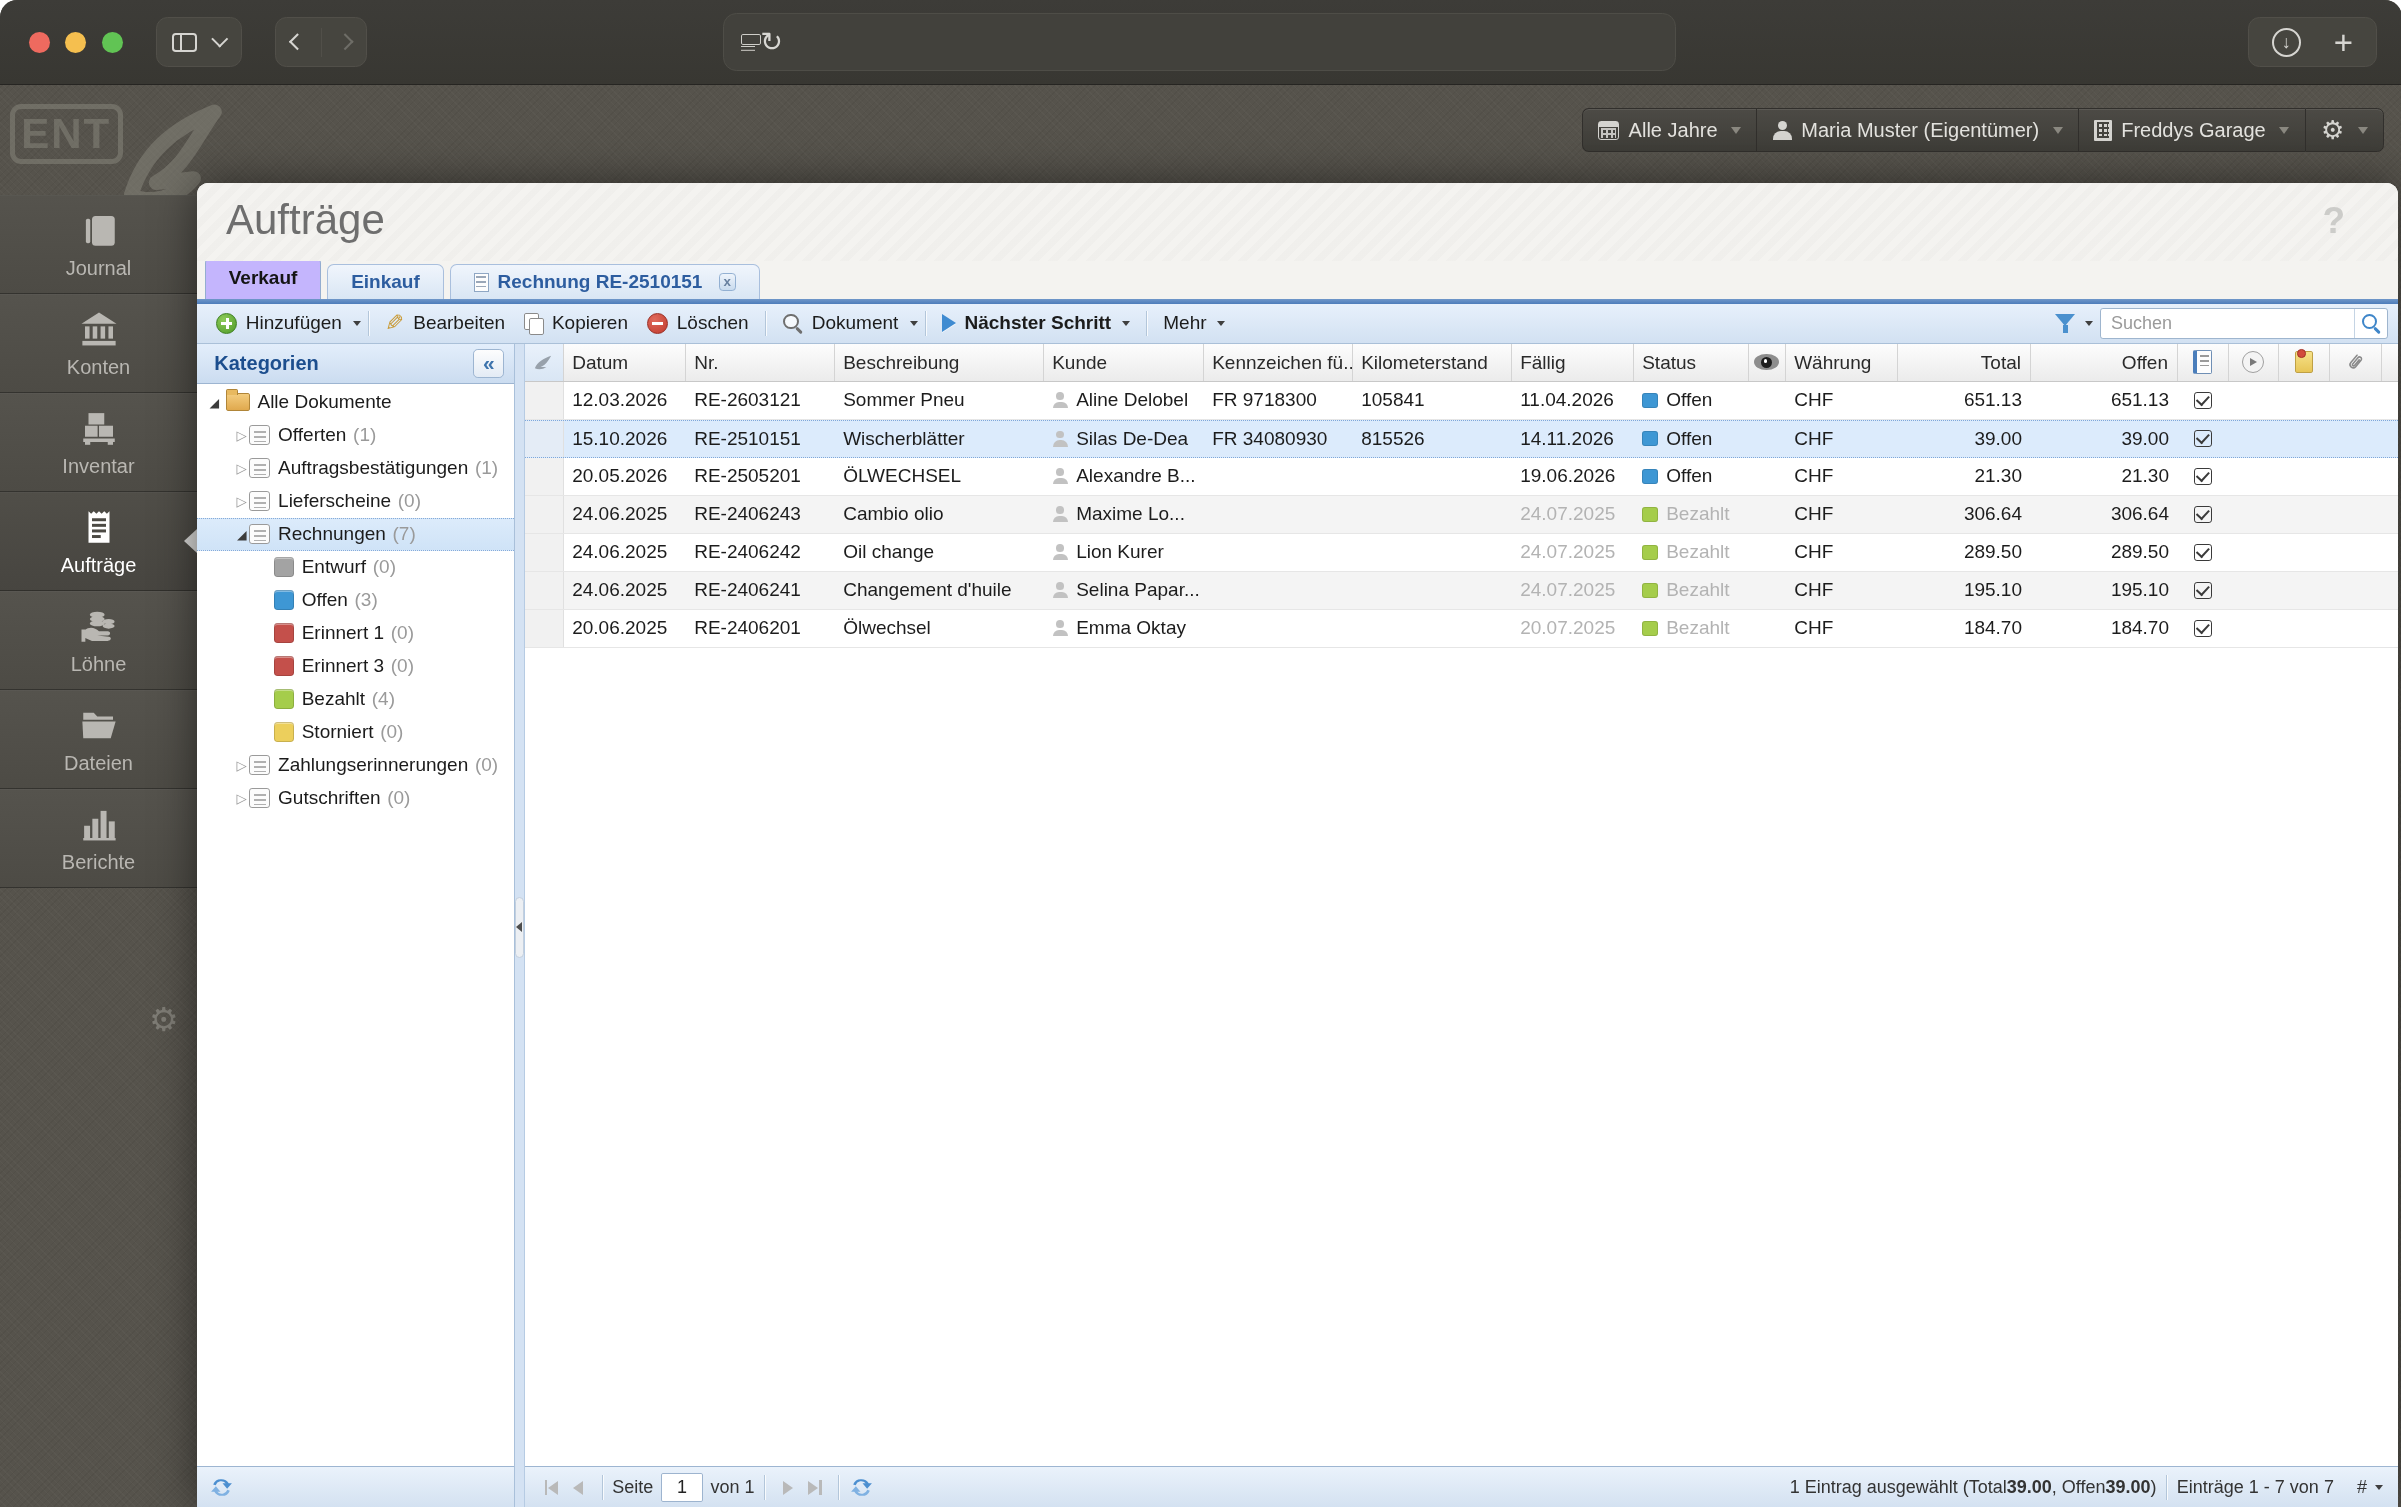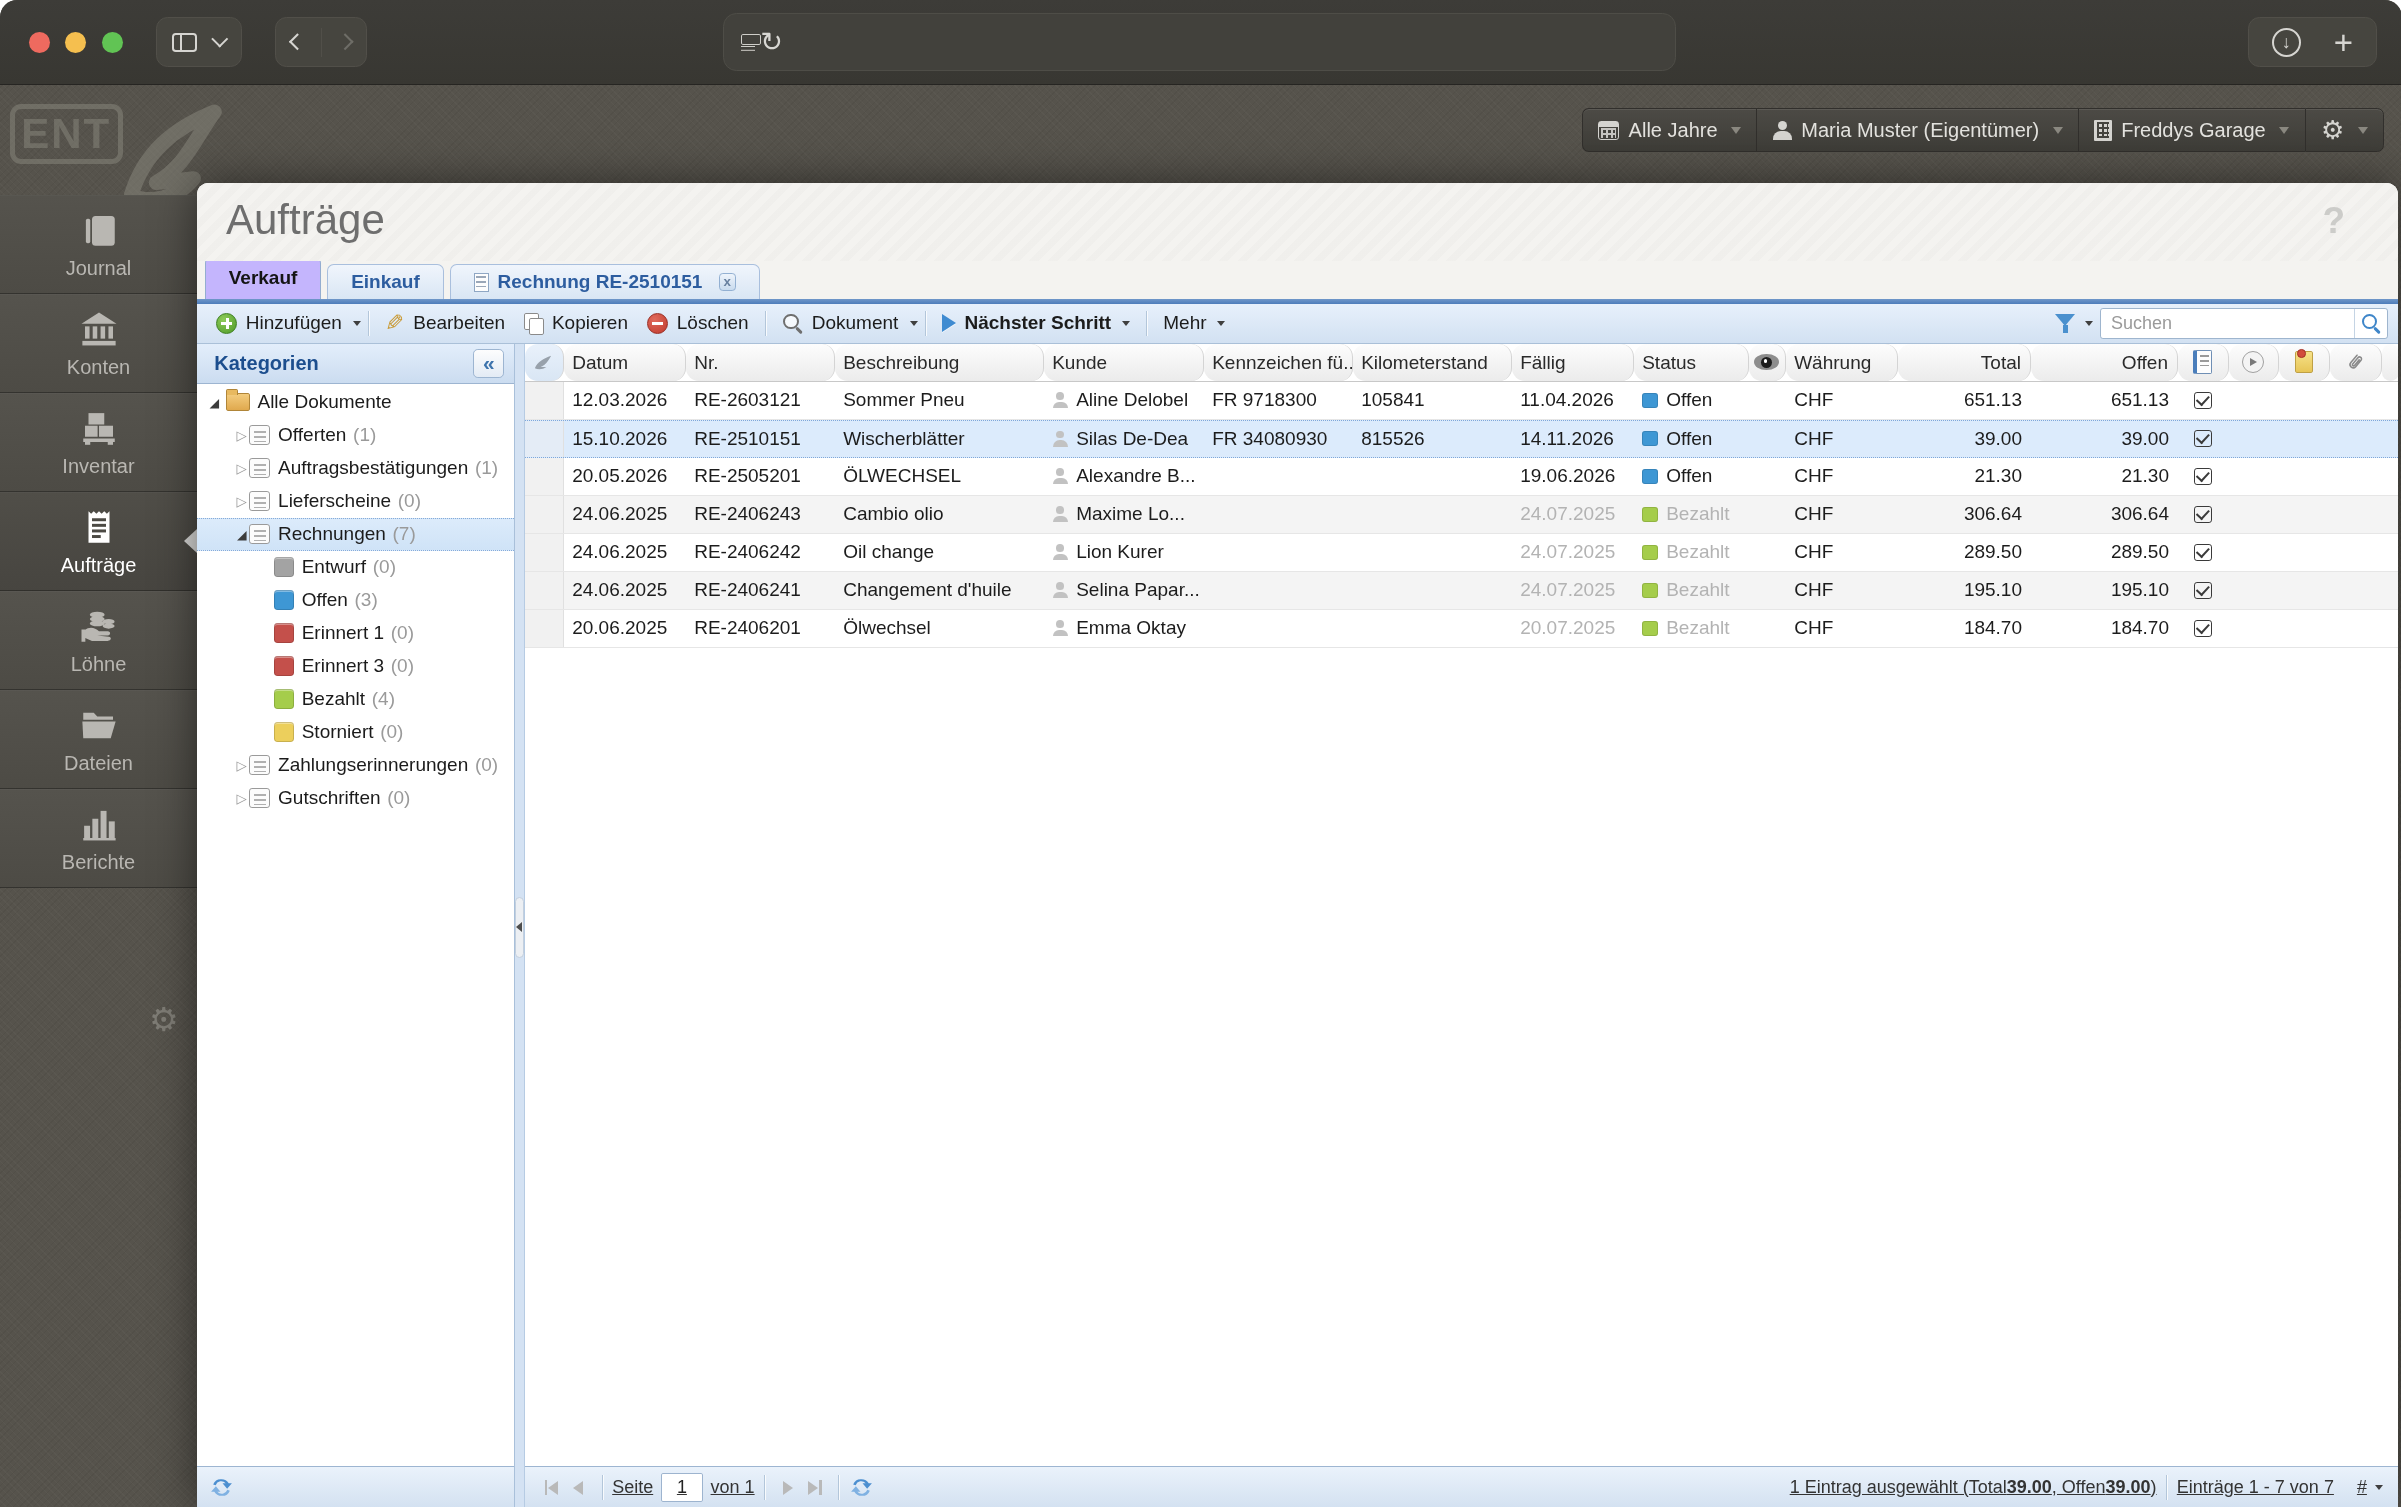--- a/index.html
+++ b/index.html
@@ -130,21 +130,21 @@
   .swatch { width:20px; height:20px; border-radius:3.8px; flex:none; box-shadow:inset 0 0 0 1px rgba(0,0,0,.15), inset 0 1.9px 0 rgba(255,255,255,.35); }
   .sw-gray{background:#a3a3a3;} .sw-blue{background:#3e97d4;} .sw-red{background:#c4504b;} .sw-green{background:#a5cd4b;} .sw-yellow{background:#eccf5c;}
 
   .split { width:9.6px; flex:none; background:#d4e2f3; border-right:1px solid #b6cbe3; position:relative; }
   .split-handle { position:absolute; top:553px; left:0px; width:8.6px; height:61px; background:#eceff3; border:1px solid #c2cfde; border-radius:4.8px; display:flex; align-items:center; justify-content:center; }
   .split-handle::after { content:""; width:0; height:0; border-top:5.8px solid transparent; border-bottom:5.8px solid transparent; border-right:6.7px solid #4d4d4d; }
 
   .gridwrap { flex:1; display:flex; flex-direction:column; min-width:0; background:#fff; }
   .grid-cols { display:grid; grid-template-columns:39px 122px 149px 209px 160px 149px 159px 122px 115px 37px 112px 133px 147px 51px 50px 51px 52px 15.4px; }
   .ghead { height:38px; flex:none; border-bottom:1px solid #c8c8c8; }
-  .ghead .hc { background:linear-gradient(#fdfdfd,#ebebeb); border-right:1px solid #d4d4d4; font-size:19px; color:#2a2a2a; line-height:37px; padding:0 8.6px; white-space:nowrap; overflow:hidden; display:flex; align-items:center;border-radius:13px; }
+  .ghead .hc { background:linear-gradient(#fdfdfd,#ebebeb); border-right:1px solid #d4d4d4; font-size:19px; color:#2a2a2a; line-height:37px; padding:0 8.6px; white-space:nowrap; overflow:hidden; display:flex; align-items:center; }
   .ghead .hc.first { background:linear-gradient(#e9f1fb,#d9e6f4); justify-content:center; padding:0; }
   .ghead .hc.r { justify-content:flex-end; }
   .ghead .hc.cicon { justify-content:center; padding:0; }
   .grow { height:38px; flex:none; border-bottom:1px solid #e6e6e6; font-size:19px; color:#1c1c1c; }
   .grow.alt { background:#f4f4f4; }
   .grow.sel { background:#dcebfc; border-top:1px dotted #7fa7d9; border-bottom:1px dotted #7fa7d9; }
   .grow .gc { padding:0 8.6px; display:flex; align-items:center; white-space:nowrap; overflow:hidden; }
   .grow .gc.r { justify-content:flex-end; }
   .grow .gc.cicon { justify-content:center; padding:0; }
   .grow .gc.first { background:#f1f1f1; border-right:1px solid #e0e0e0; }
@@ -163,21 +163,21 @@
   .ico-eye::after { content:""; position:absolute; left:9.6px; top:4.8px; width:3.8px; height:3.8px; border-radius:50%; background:#fff; }
   .ico-notebook { width:19px; height:24px; background:#fdfdfd; border:1px solid #6f8fb5; border-left:4.8px solid #4a7ebb; border-radius:1.9px; position:relative; }
   .ico-notebook::after { content:""; position:absolute; left:2.9px; top:3.8px; width:8.6px; height:14.4px; background:repeating-linear-gradient(#9a9a9a 0 1.9px, transparent 1.9px 4.8px); }
   .ico-circarrow { width:22px; height:22px; border:1.9px solid #a0a0a0; border-radius:50%; background:#f4f4f4; display:flex; align-items:center; justify-content:center; }
   .ico-circarrow::after { content:""; width:0; height:0; border-top:4.8px solid transparent; border-bottom:4.8px solid transparent; border-left:7.7px solid #7a7a7a; }
   .ico-note { width:18px; height:22px; background:linear-gradient(#f6e28a,#e7c556); border:1px solid #bfa044; border-radius:1.9px; position:relative; }
   .ico-note::before { content:""; position:absolute; left:1.9px; top:-2.9px; width:6.7px; height:6.7px; border-radius:50%; background:#d24b3c; border:1px solid #a33226; }
   .grid-empty { flex:1; background:#fff; }
 
   
-  .bbar { height:42px; flex:none; background:linear-gradient(#eaf2fb,#d3e1f1); border-top:1px solid #9db5d1; display:flex; align-items:center; font-size:18px; color:#333;text-decoration:underline; }
+  .bbar { height:42px; flex:none; background:linear-gradient(#eaf2fb,#d3e1f1); border-top:1px solid #9db5d1; display:flex; align-items:center; font-size:18px; color:#333; }
   .bsep { width:1px; height:25px; background:#b3c6da; box-shadow:1px 0 0 rgba(255,255,255,.8); margin:0 9.6px; }
   .pg-btn { width:27px; height:27px; display:flex; align-items:center; justify-content:center; gap:1px; }
   .tri-l { width:0; height:0; border-top:7.7px solid transparent; border-bottom:7.7px solid transparent; border-right:10.6px solid #b9b9b9; }
   .tri-r { width:0; height:0; border-top:7.7px solid transparent; border-bottom:7.7px solid transparent; border-left:10.6px solid #b9b9b9; }
   .pg-bar { width:2.9px; height:15.4px; background:#b9b9b9; }
   .page-input { width:42px; height:29px; border:1px solid #9db4cf; border-radius:1.9px; text-align:center; font-size:18px; font-family:inherit; color:#222; margin:0 7.7px; }
   .bbar .label { white-space:nowrap; }
   .bbar-right { margin-left:auto; display:flex; align-items:center; padding-right:15.4px; }
   .bold { font-weight:bold; }
   .hash-caret { width:0; height:0; border-left:4.8px solid transparent; border-right:4.8px solid transparent; border-top:5.8px solid #3f3f3f; margin-left:7.7px; }

